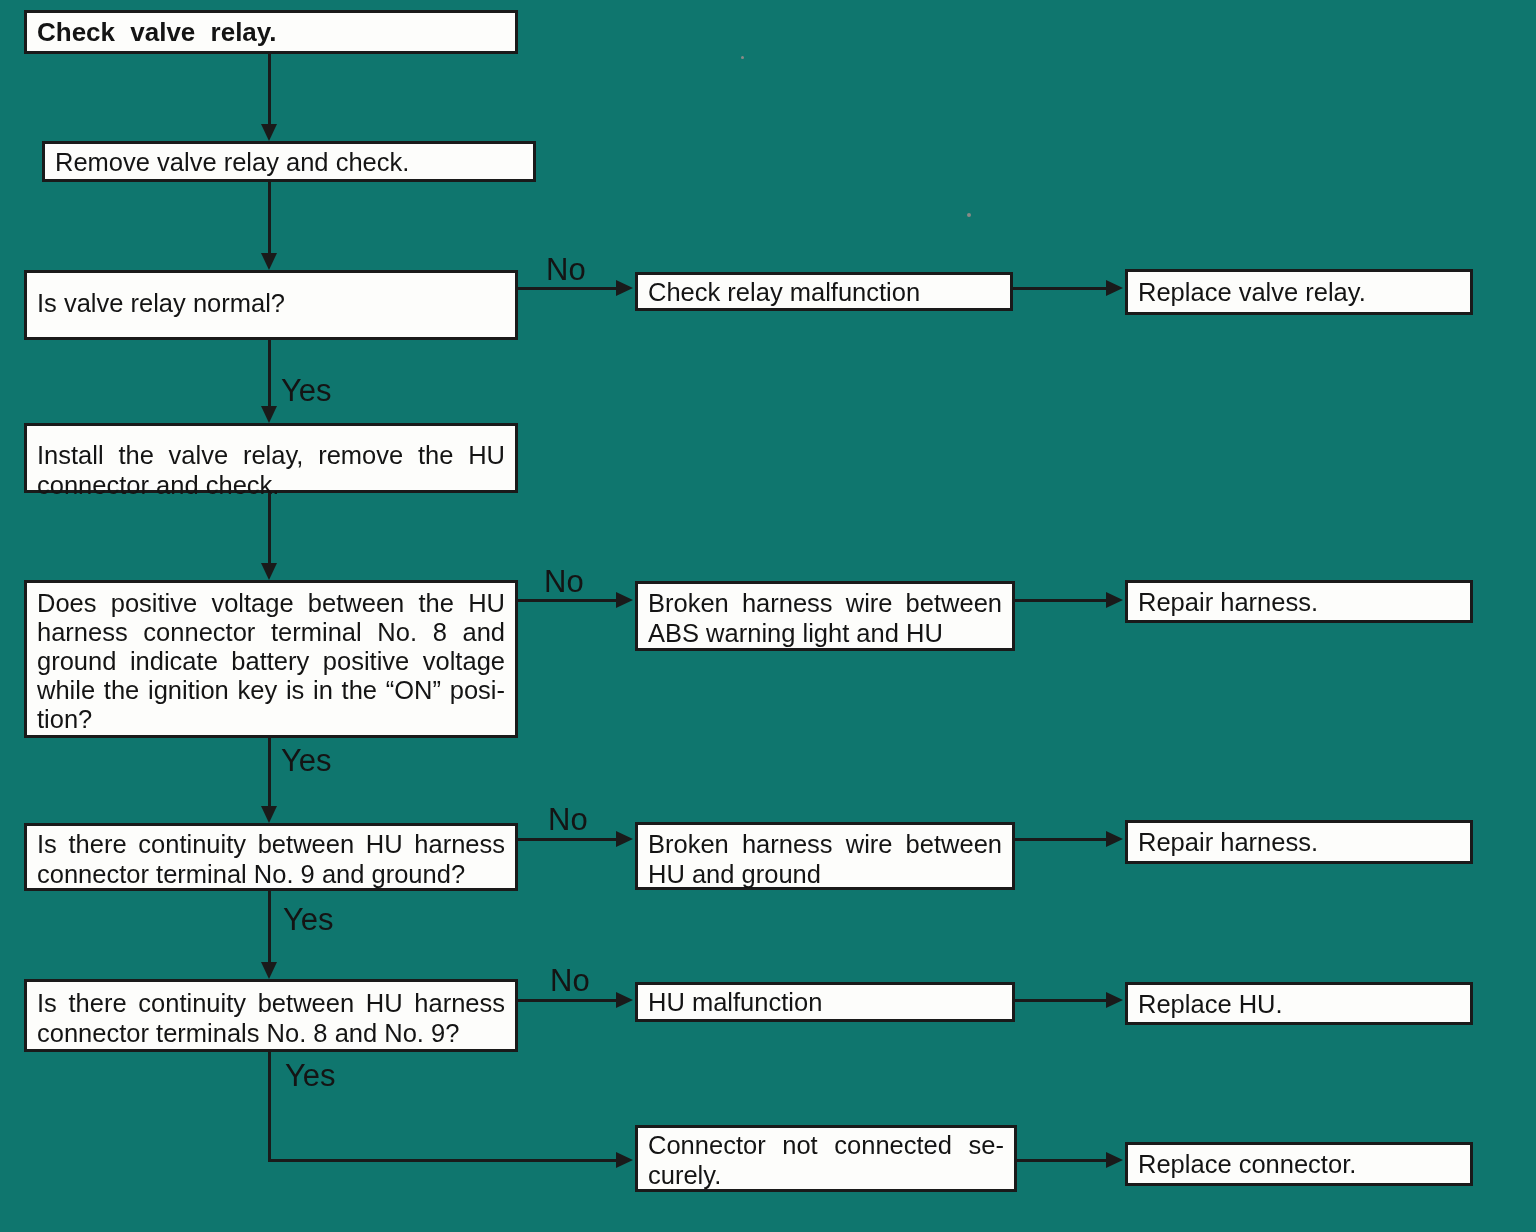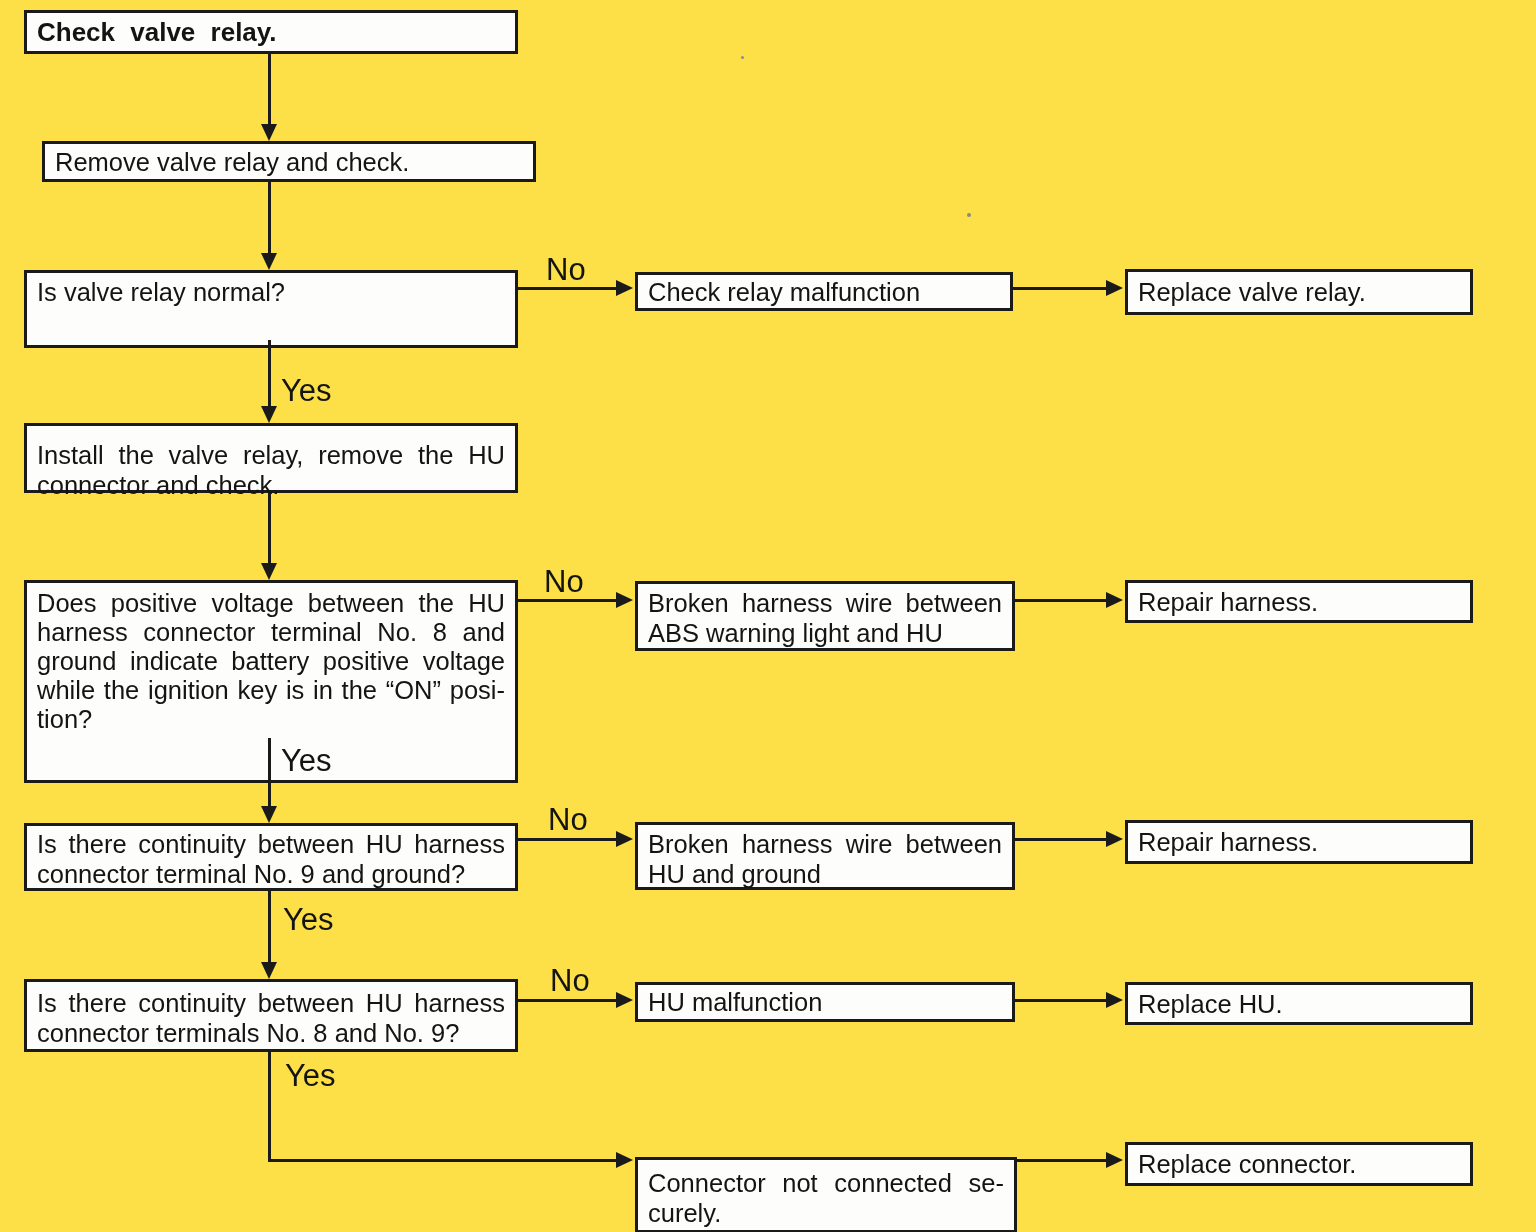--- a/index.html
+++ b/index.html
@@ -1,19 +1,19 @@
 <!DOCTYPE html>
 <html><head>
 <meta charset="utf-8">
 <style>
   html,body{margin:0;padding:0;background:#e8e8e6;}
   #canvas{
     position:relative;
     width:1536px;height:1232px;
-    background:#fde047;
+    background:#0f766e;
     font-family:"Liberation Sans", sans-serif;
     color:#141414;
     overflow:hidden;
   }
   .box{
     position:absolute;
     box-sizing:border-box;
     border:3px solid #1a1a1a;
     background:#fdfdfb;
     font-size:25.5px;
@@ -41,30 +41,30 @@
 <div id="canvas">
 
   <div class="box c" style="left:24px;top:10px;width:494px;height:44px">
     <span class="title">Check valve relay.</span>
   </div>
 
   <div class="box c" style="left:42px;top:141px;width:494px;height:41px">
     <span>Remove valve relay and check.</span>
   </div>
 
-  <div class="box" style="left:24px;top:270px;width:494px;height:78px;padding-top:4px">
+  <div class="box" style="left:24px;top:270px;width:494px;height:70px;padding-top:15px">
     <span>Is valve relay normal?</span>
   </div>
 
   <div class="box" style="left:24px;top:423px;width:494px;height:70px;padding-top:14px">
     <div class="ln j">Install the valve relay, remove the HU</div>
     <div class="ln">connector and check.</div>
   </div>
 
-  <div class="box" style="left:24px;top:580px;width:494px;height:203px;padding-top:6px;line-height:29px">
+  <div class="box" style="left:24px;top:580px;width:494px;height:158px;padding-top:6px;line-height:29px">
     <div class="ln j">Does positive voltage between the HU</div>
     <div class="ln j">harness connector terminal No. 8 and</div>
     <div class="ln j">ground indicate battery positive voltage</div>
     <div class="ln j">while the ignition key is in the “ON” posi-</div>
     <div class="ln">tion?</div>
   </div>
 
   <div class="box" style="left:24px;top:823px;width:494px;height:68px;padding-top:3px">
     <div class="ln j">Is there continuity between HU harness</div>
     <div class="ln">connector terminal No. 9 and ground?</div>
@@ -86,21 +86,21 @@
 
   <div class="box" style="left:635px;top:822px;width:380px;height:68px;padding-top:4px">
     <div class="ln j">Broken harness wire between</div>
     <div class="ln">HU and ground</div>
   </div>
 
   <div class="box c" style="left:635px;top:982px;width:380px;height:40px">
     <span>HU malfunction</span>
   </div>
 
-  <div class="box" style="left:635px;top:1157px;width:382px;height:76px;padding-top:8px">
+  <div class="box" style="left:635px;top:1125px;width:382px;height:67px;padding-top:2px">
     <div class="ln j">Connector not connected se-</div>
     <div class="ln">curely.</div>
   </div>
 
   <div class="box c" style="left:1125px;top:269px;width:348px;height:46px">
     <span>Replace valve relay.</span>
   </div>
 
   <div class="box c" style="left:1125px;top:580px;width:348px;height:43px">
     <span>Repair harness.</span>

